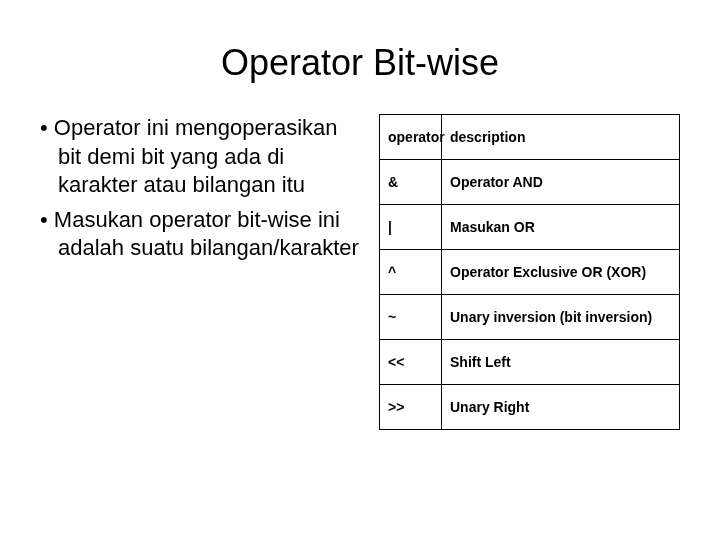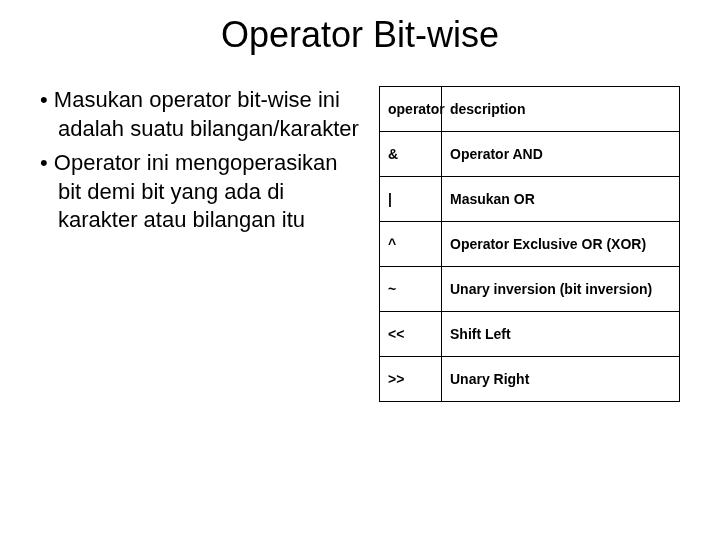--- a/index.html
+++ b/index.html
@@ -8,21 +8,21 @@
     width: 720px;
     height: 540px;
     background: #fff;
     font-family: Arial, Helvetica, sans-serif;
     color: #000;
   }
   .slide {
     width: 720px;
     height: 516px;
     box-sizing: border-box;
-    padding: 4px 40px 30px 40px;
+    padding: 32px 40px 30px 40px;
   }
   .title {
     text-align: center;
     font-size: 36px;
     font-weight: normal;
     margin: 10px 0 30px 0;
   }
   .content {
     display: flex;
     gap: 20px;
@@ -72,22 +72,22 @@
 </style>
 </head>
 <body>
 
 <div class="slide">
   <h1 class="title">Operator Bit-wise</h1>
 
   <div class="content">
     <div class="bullets">
       <ul>
+        <li>Operator ini mengoperasikan bit demi bit yang ada di karakter atau bilangan itu</li>
         <li>Masukan operator bit-wise ini adalah suatu bilangan/karakter</li>
-        <li>Operator ini mengoperasikan bit demi bit yang ada di karakter atau bilangan itu</li>
       </ul>
     </div>
 
     <div class="table-wrap">
       <table>
         <colgroup>
             <col class="op">
             <col class="desc">
           </colgroup>
         <tbody>

